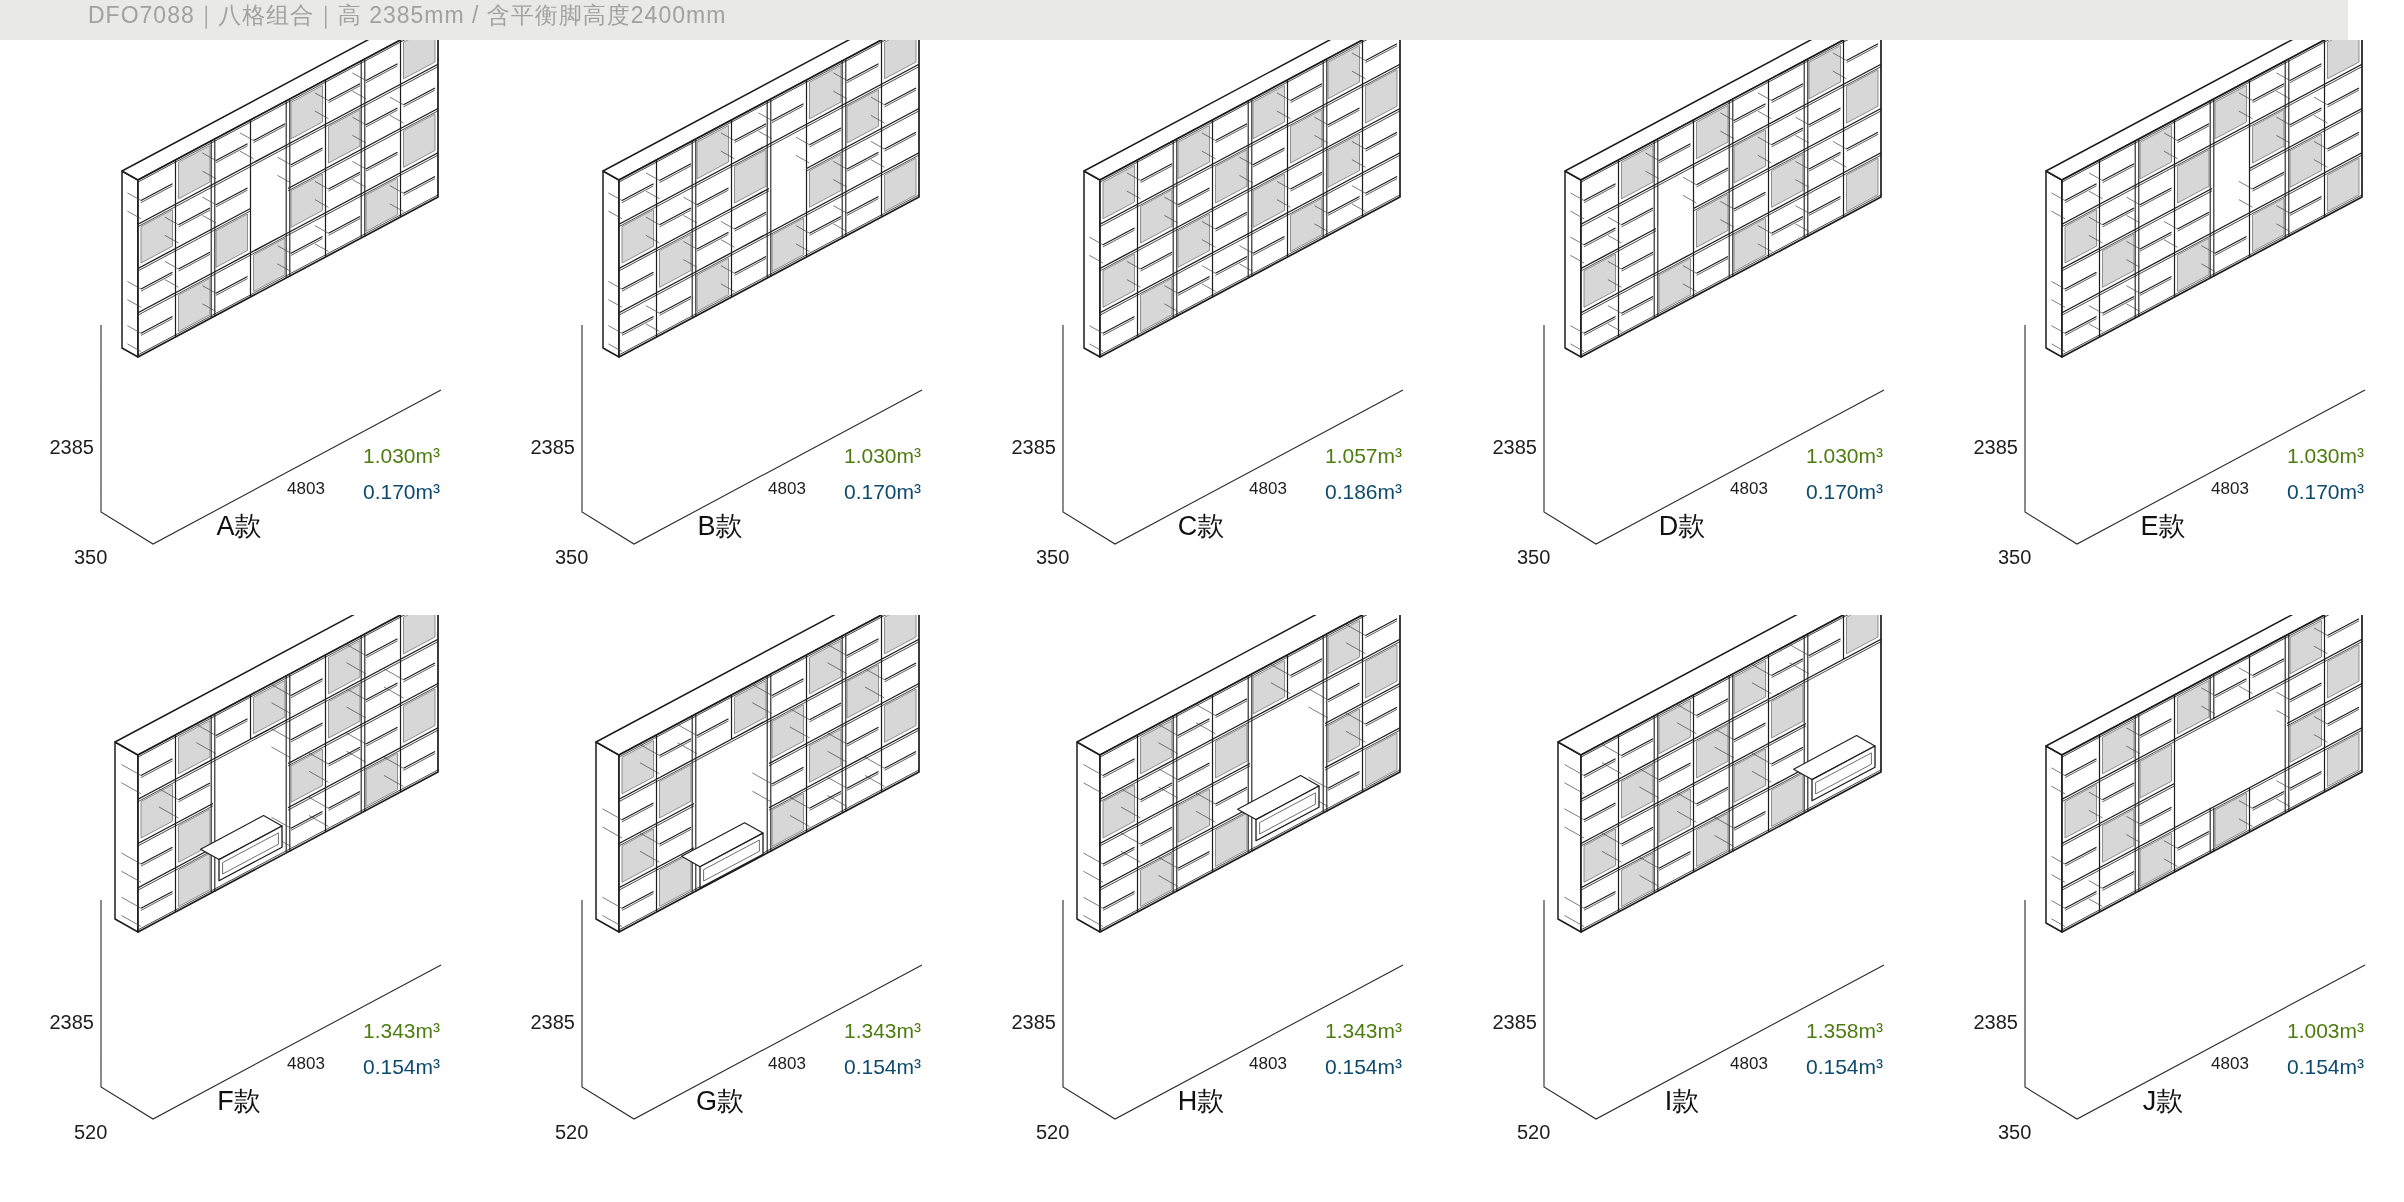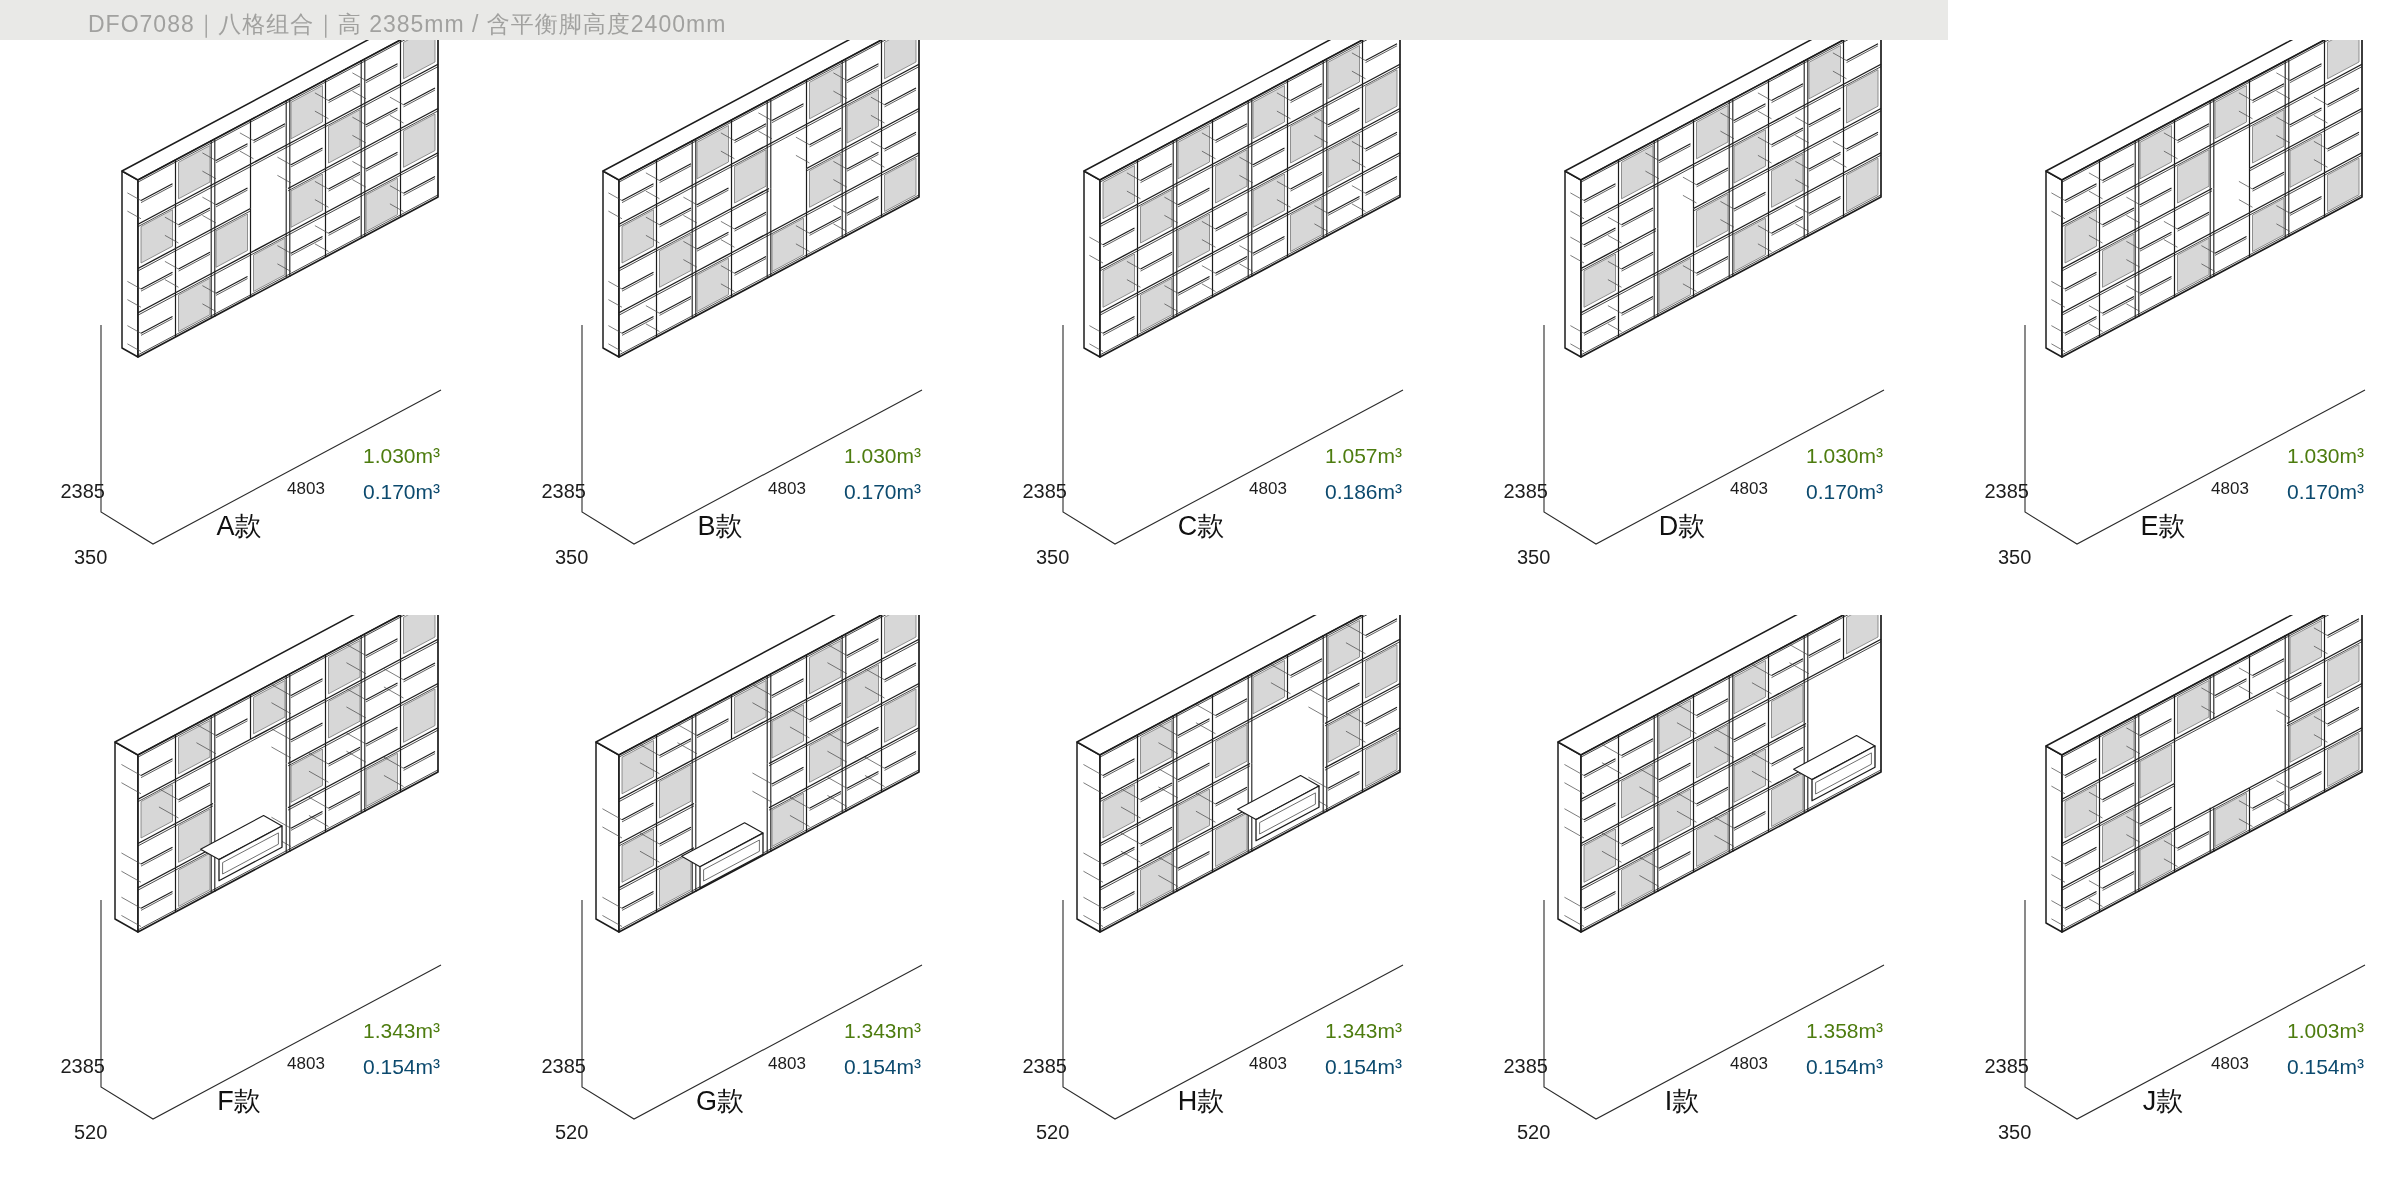--- a/index.html
+++ b/index.html
@@ -1,25 +1,25 @@
 <!DOCTYPE html>
 <html><head>
 <meta charset="utf-8">
 <style>
   html,body{margin:0;padding:0;background:#ffffff;}
   .canvas{position:relative;width:2404px;height:1202px;background:#ffffff;overflow:hidden;
           font-family:"Liberation Sans","DejaVu Sans",sans-serif;}
-  .header{position:absolute;left:0;top:0;width:1948px;height:40px;background:#e9e9e7;
-          display:flex;align-items:flex-end;box-sizing:border-box;padding-left:88px;}
+  .header{position:absolute;left:0;top:0;width:2348px;height:40px;background:#e9e9e7;
+          display:flex;align-items:flex-start;box-sizing:border-box;padding-left:88px;}
   .header span{font-size:23px;color:#a1a19f;letter-spacing:1px;}
   .units-layer{position:absolute;left:0;top:0;width:2404px;height:1202px;}
   .unit{position:absolute;width:481px;height:585px;}
   .iso{position:absolute;left:0;top:0;}
   .lbl{position:absolute;color:#1d1d1d;font-size:20px;white-space:nowrap;line-height:1.1;}
-  .dh{left:27px;top:396px;width:78px;text-align:right;margin-top:44px;}
+  .dh{left:16px;top:396px;width:78px;text-align:right;}
   .dd{left:74px;top:506px;width:72px;}
   .dw{left:258px;top:440px;width:96px;text-align:center;font-size:17px;}
   .v1{left:322px;top:404px;width:118px;text-align:right;color:#4d7c0f;font-size:21px;}
   .v2{left:322px;top:440px;width:118px;text-align:right;color:#0c4a6e;font-size:21px;}
   .nm{left:164px;top:472px;width:150px;text-align:center;font-size:27px;color:#111111;}
 </style>
 </head>
 <body>
 
 <div class="canvas">

